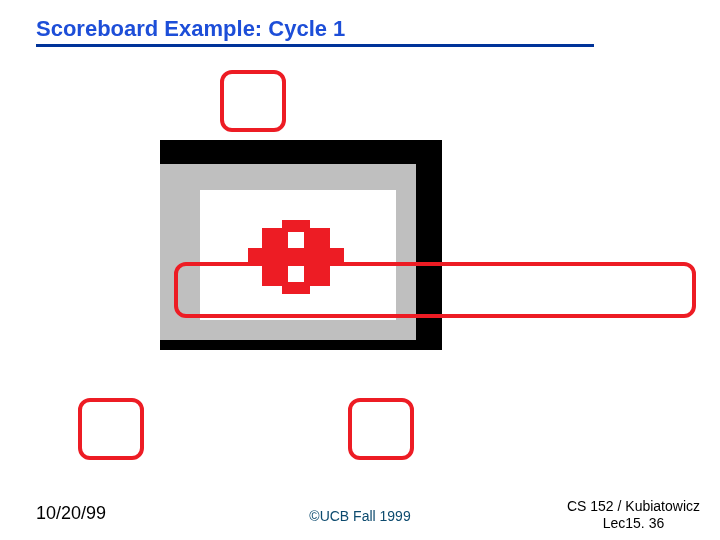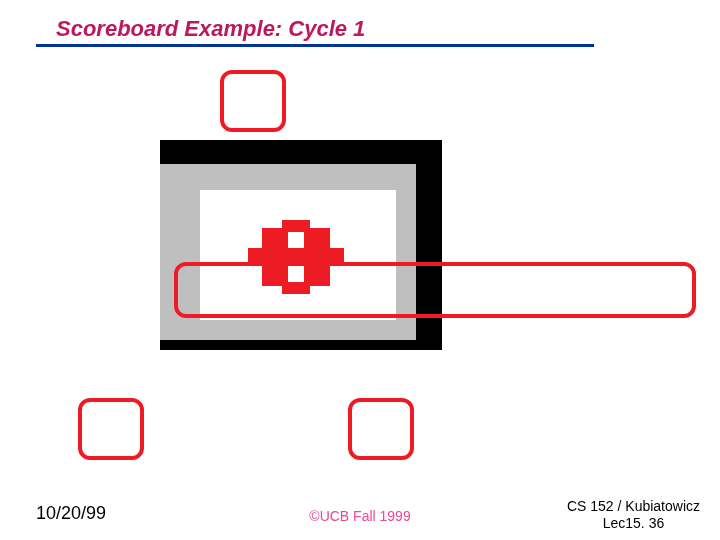--- a/index.html
+++ b/index.html
@@ -8,25 +8,24 @@
     width: 720px;
     height: 540px;
     background: #ffffff;
     font-family: Arial, Helvetica, sans-serif;
     position: relative;
     overflow: hidden;
   }
   .title {
     position: absolute;
     top: 16px;
-    left: 56px;
+    left: 36px;
     font-weight: bold;
     font-size: 22px;
-    color: #be185d;
-    font-style: italic;
+    color: #1d4ed8;
   }
   .title-underline {
     position: absolute;
     top: 44px;
     left: 36px;
     width: 558px;
     height: 3px;
     background: #003399;
   }
   .footer-left {
@@ -35,21 +34,21 @@
     left: 36px;
     font-size: 18px;
     color: #000;
   }
   .footer-center {
     position: absolute;
     bottom: 16px;
     left: 50%;
     transform: translateX(-50%);
     font-size: 14px;
-    color: #ec4899;
+    color: #0c4a6e;
   }
   .footer-right {
     position: absolute;
     bottom: 8px;
     right: 20px;
     font-size: 14px;
     color: #000;
     text-align: center;
     line-height: 1.2;
     white-space: pre;

